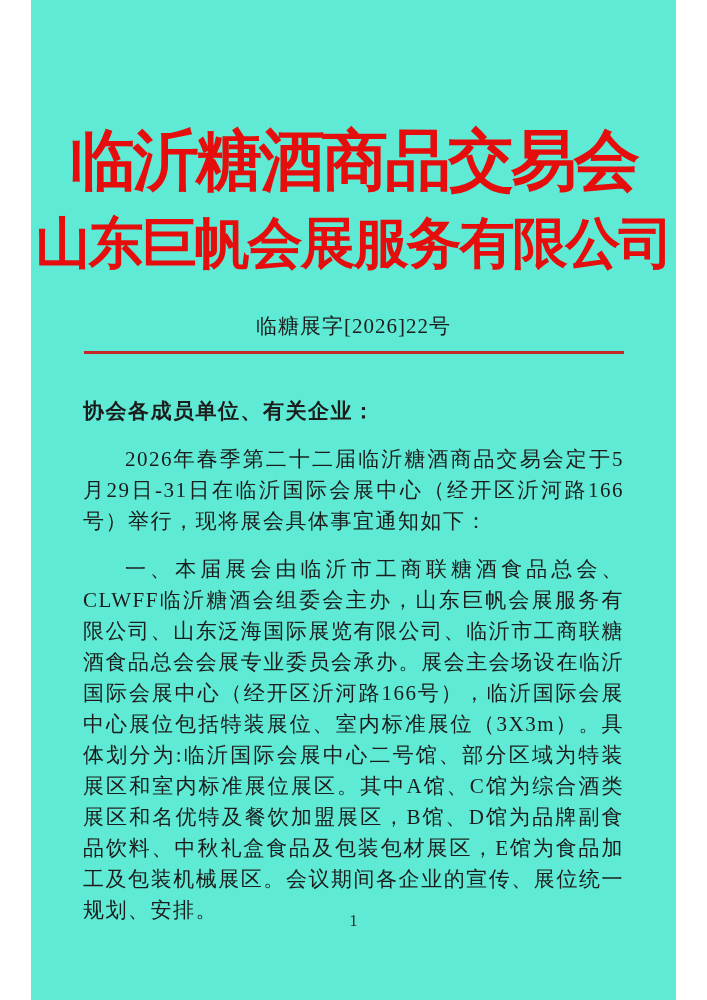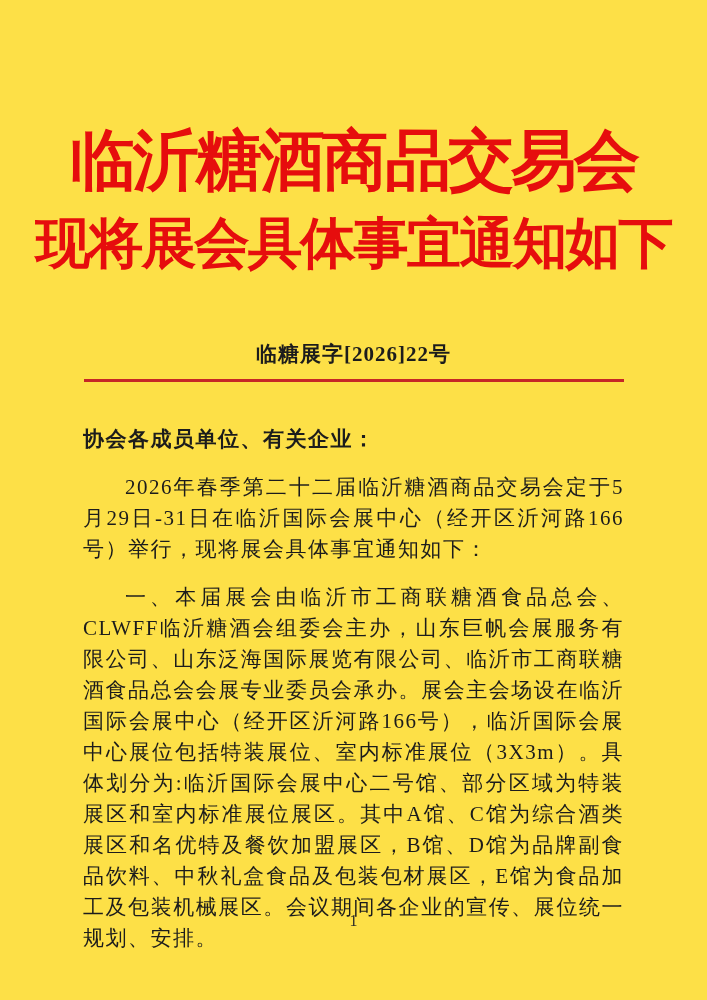--- a/index.html
+++ b/index.html
@@ -4,24 +4,24 @@
 <style>
   :root {
     --title-color: #e60d0d;
     --divider-color: #c62626;
     --ink: #1c1c1c;
   }
   * { margin: 0; padding: 0; box-sizing: border-box; }
   html, body { background: #ffffff; }
   .page {
     position: relative;
-    width: 707px;
+    width: 645px;
     height: 1000px;
     margin: 0 auto;
-    background: #fde047;
+    background: #5eead4;
     overflow: hidden;
     font-family: "Liberation Serif", serif;
   }
   .letterhead {
     padding-top: 122px;
     text-align: center;
   }
   .title {
     color: var(--title-color);
     font-weight: bold;
@@ -32,23 +32,23 @@
   .title.line1 {
     font-size: 66px;
     letter-spacing: -3px;
   }
   .title.line2 {
     font-size: 55px;
     letter-spacing: -2px;
     margin-top: 12px;
   }
   .doc-number {
-    margin-top: 62px;
+    margin-top: 34px;
     font-size: 21px;
-    font-weight: bold;
+    font-weight: normal;
     color: var(--ink);
     letter-spacing: 1px;
     line-height: 30px;
   }
   .divider {
     width: 540px;
     height: 3px;
     margin: 10px auto 0 auto;
     background: var(--divider-color);
   }
@@ -83,21 +83,21 @@
     font-family: "Liberation Serif", serif;
   }
 </style>
 </head>
 <body>
 
 <div class="page">
 
   <header class="letterhead">
     <div class="title line1">临沂糖酒商品交易会</div>
-    <div class="title line2">现将展会具体事宜通知如下</div>
+    <div class="title line2">山东巨帆会展服务有限公司</div>
     <div class="doc-number">临糖展字[2026]22号</div>
     <div class="divider"></div>
   </header>
 
   <main class="doc-body">
     <p class="salutation">协会各成员单位、有关企业：</p>
     <p class="para indent">2026年春季第二十二届临沂糖酒商品交易会定于5月29日-31日在临沂国际会展中心（经开区沂河路166号）举行，现将展会具体事宜通知如下：</p>
     <p class="para indent">一、本届展会由临沂市工商联糖酒食品总会、CLWFF临沂糖酒会组委会主办，山东巨帆会展服务有限公司、山东泛海国际展览有限公司、临沂市工商联糖酒食品总会会展专业委员会承办。展会主会场设在临沂国际会展中心（经开区沂河路166号），临沂国际会展中心展位包括特装展位、室内标准展位（3X3m）。具体划分为:临沂国际会展中心二号馆、部分区域为特装展区和室内标准展位展区。其中A馆、C馆为综合酒类展区和名优特及餐饮加盟展区，B馆、D馆为品牌副食品饮料、中秋礼盒食品及包装包材展区，E馆为食品加工及包装机械展区。会议期间各企业的宣传、展位统一规划、安排。</p>
   </main>
 

